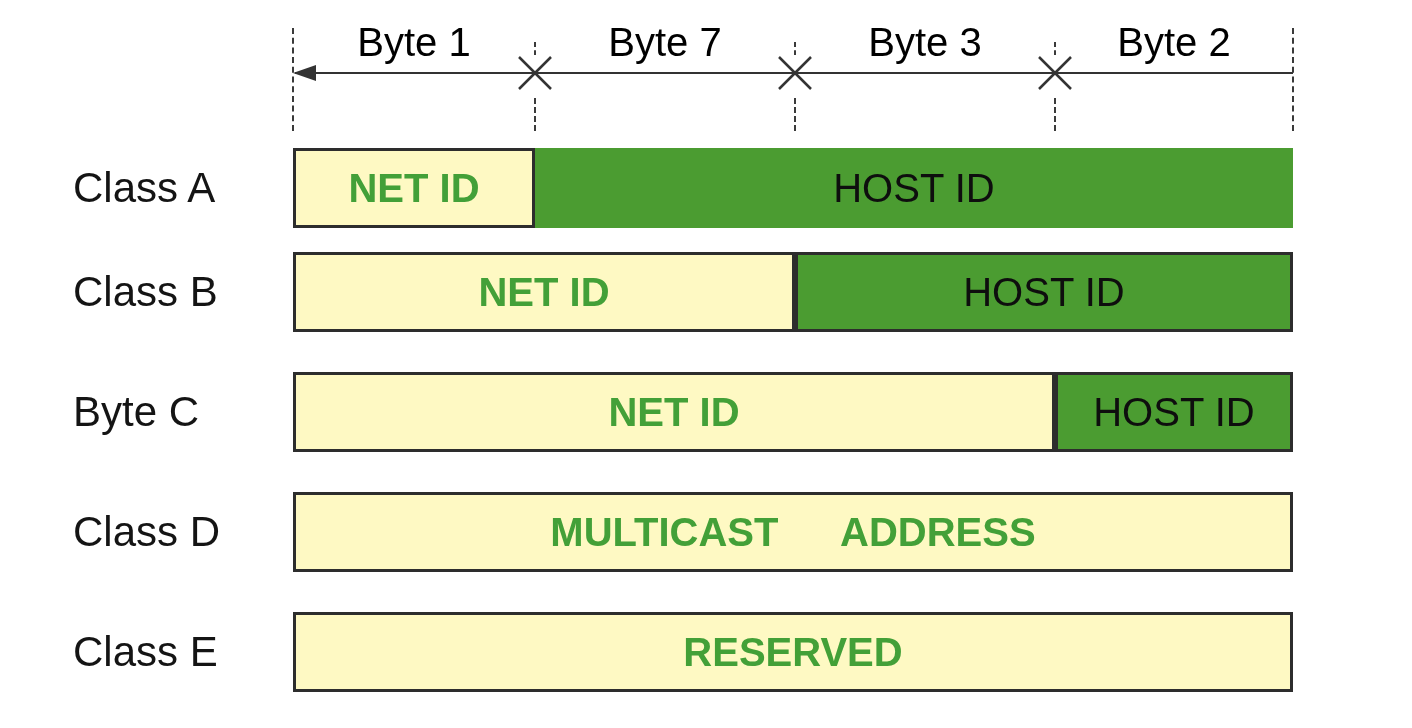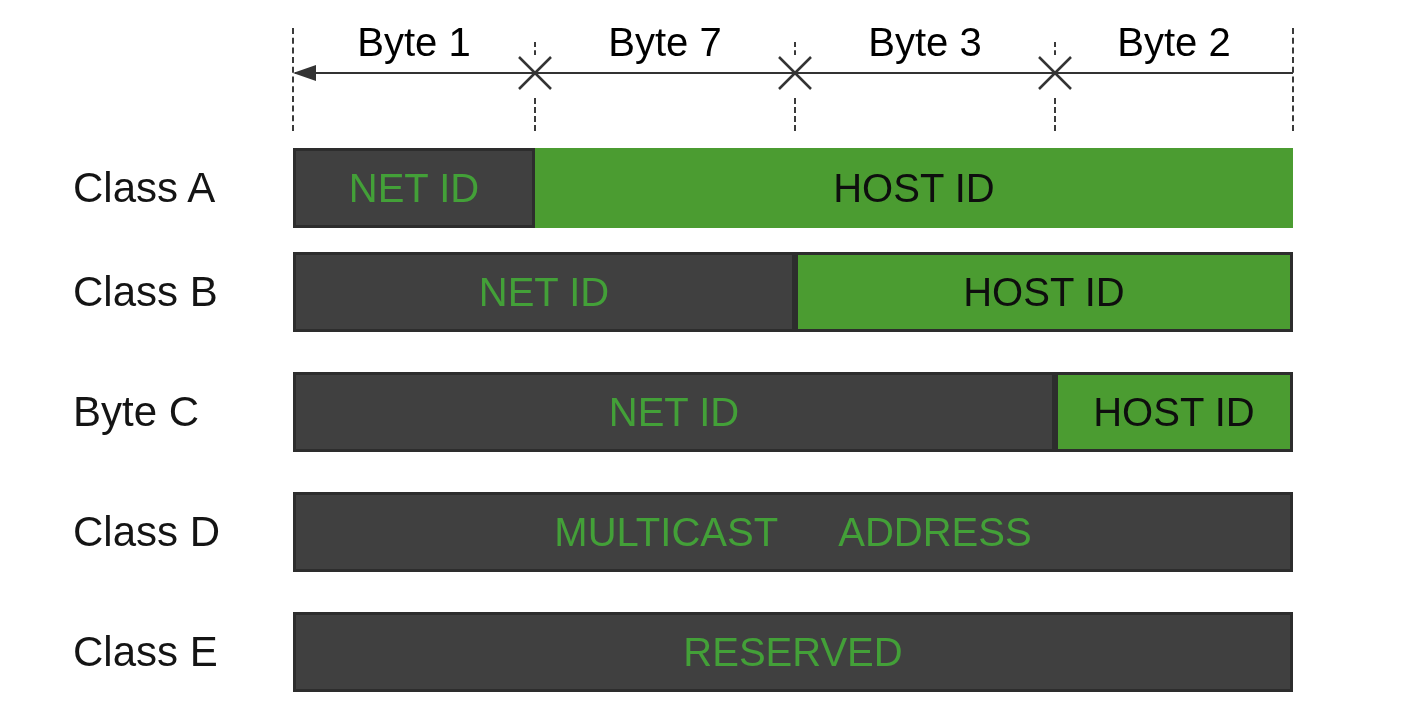--- a/index.html
+++ b/index.html
@@ -32,21 +32,21 @@
   .dx1{left:534px;} .dx2{left:794px;} .dx3{left:1054px;}
 
   
   .row{position:absolute;left:0;width:1412px;height:80px;}
   .r0{top:132px;margin-top:16px;} .r1{top:252px;border-radius:17px;} .r2{top:372px;} .r3{top:492px;} .r4{top:612px;}
   .class-label{position:absolute;left:73px;top:0;width:210px;height:80px;
     line-height:80px;font-size:42px;color:var(--text-dark);}
   .boxes{position:absolute;left:293px;top:0;width:1000px;height:80px;}
   .seg{position:absolute;top:0;height:80px;display:flex;align-items:center;
     justify-content:center;font-size:40px;}
-  .seg.white{background:#404040;border:3px solid var(--border-color);color:var(--text-green);}
+  .seg.white{background:#fef9c3;border:3px solid var(--border-color);color:var(--text-green);font-weight:bold;}
   .seg.green{background:var(--fill-green);border:3px solid var(--border-color);color:#0e0e0e;}
   .seg.green-plain{background:var(--fill-green);border:none;color:#0e0e0e;}
   .r0 .s0{left:0;width:242px;} .r0 .s1{left:242px;width:758px;}
   .r1 .s0{left:0;width:502px;} .r1 .s1{left:502px;width:498px;}
   .r2 .s0{left:0;width:762px;} .r2 .s1{left:762px;width:238px;}
   .r3 .s0{left:0;width:1000px;word-spacing:52px;}
   .r4 .s0{left:0;width:1000px;}
 </style>
 </head>
 <body>

